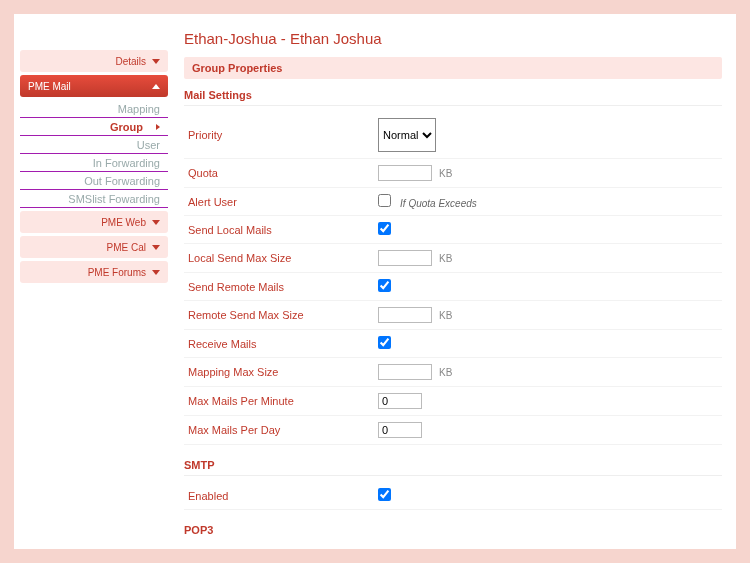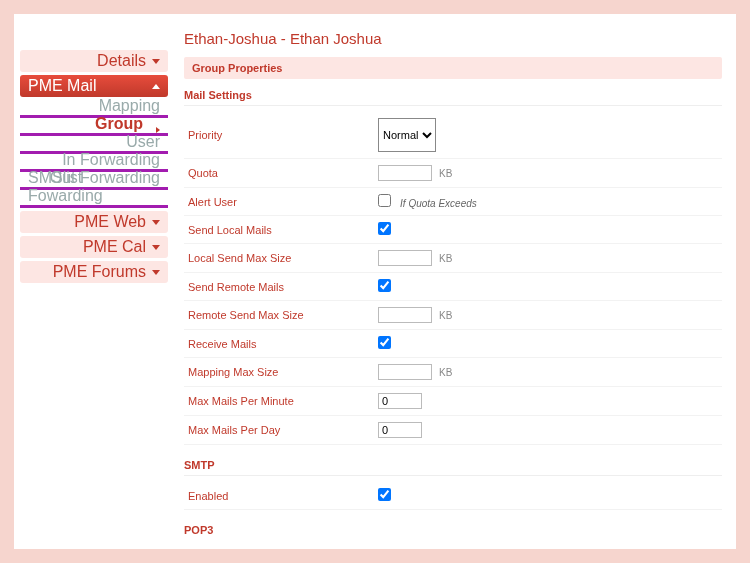--- a/index.html
+++ b/index.html
@@ -31,21 +31,21 @@
   }
   .side-btn {
     display: flex;
     align-items: center;
     justify-content: flex-end;
     gap: 6px;
     height: 22px;
     padding: 0 8px;
     border-radius: 3px;
     margin-bottom: 3px;
-    font-size: 16px;
+    font-size: 10px;
     cursor: pointer;
   }
   .side-btn.light {
     background: #fde6e3;
     color: #c0392b;
   }
   .side-btn.active {
     background: linear-gradient(#e74c3c, #c0392b);
     color: #fff;
     justify-content: space-between;
@@ -56,27 +56,27 @@
     border-right: 4px solid transparent;
   }
   .side-btn.light .tri.down { border-top: 5px solid #c0392b; }
   .side-btn.active .tri.up   { border-bottom: 5px solid #fff; }
   .sub-list {
     margin-bottom: 3px;
   }
   .sub-item {
     display: flex;
     justify-content: flex-end;
-    align-items: flex-end;
+    align-items: center;
     gap: 6px;
     height: 18px;
     padding: 0 8px;
-    font-size: 16px;
+    font-size: 11px;
     color: #9aa;
-    border-bottom: 3px solid #a21caf;
+    border-bottom: 1px solid #a21caf;
     cursor: pointer;
   }
   .sub-item.current {
     color: #c0392b;
     font-weight: bold;
     gap: 13px;
   }
   .sub-item .arrow-r {
     width: 0; height: 0;
     border-top: 3px solid transparent;

